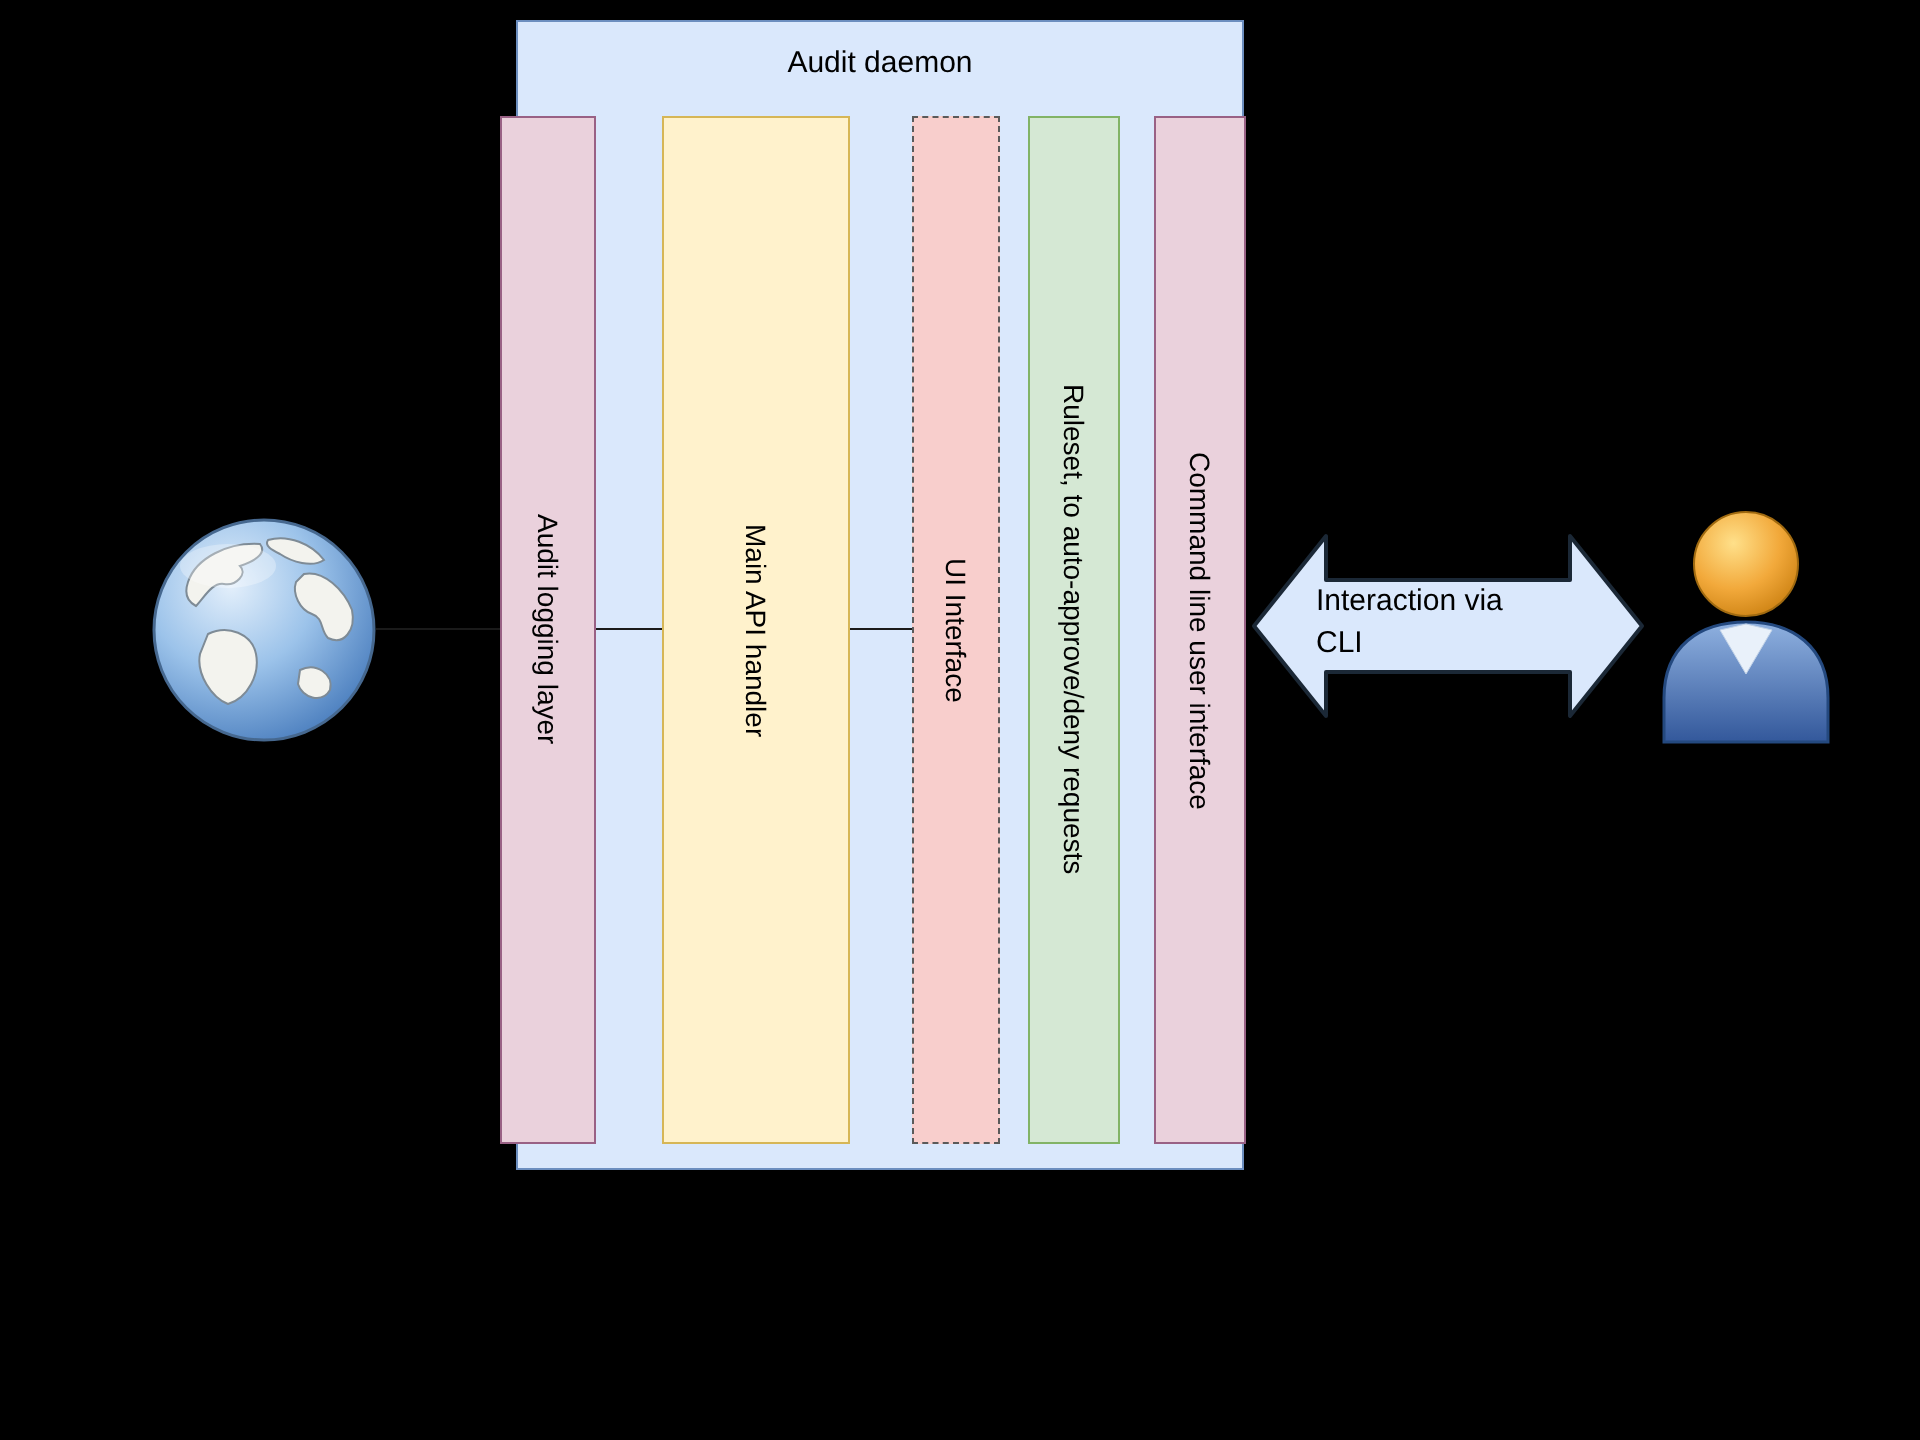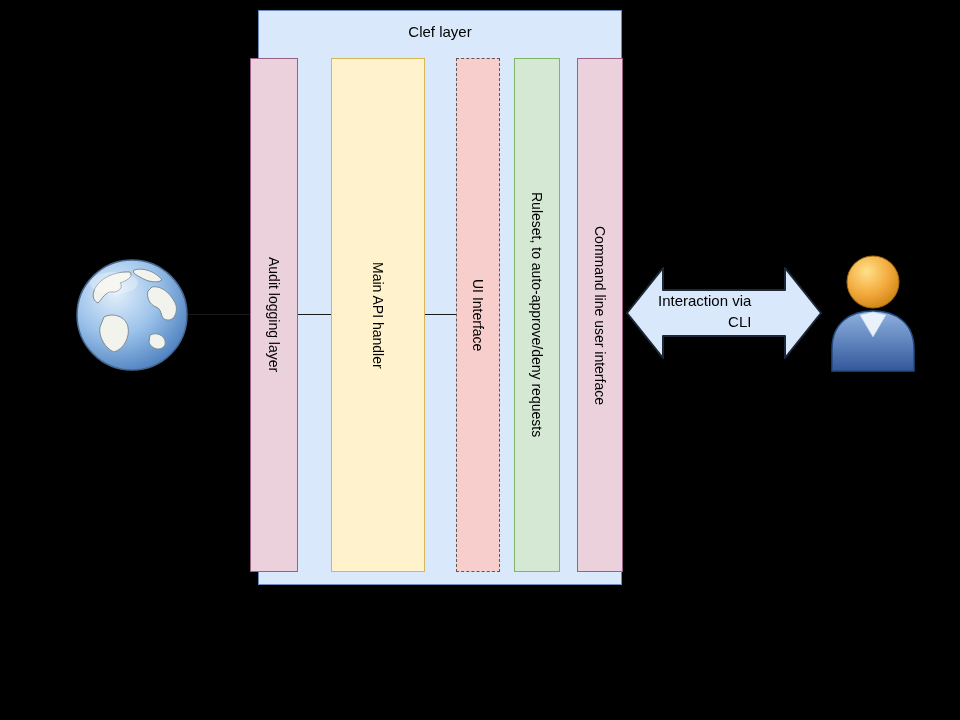--- a/index.html
+++ b/index.html
@@ -30,31 +30,31 @@
   }
   .connector{position:absolute;height:0;border-top:1.5px solid #1a1a1a;}
   .conn-globe{left:188px;top:314px;width:70px;}
   .conn-audit-main{left:298px;top:314px;width:33px;}
   .conn-main-ui{left:425px;top:314px;width:31px;}
   .cursor-tick{position:absolute;left:147px;top:307px;width:1.5px;height:16px;background:#1a1a1a;}
   .globe-svg{position:absolute;left:74px;top:257px;}
   .arrow-svg{position:absolute;left:622px;top:260px;}
   .arrow-label{
     position:absolute;left:658px;top:290px;font-size:15px;line-height:21px;
-    color:#000;text-align:right;
+    color:#000;text-align:left;
   }
   .person-svg{position:absolute;left:827px;top:249px;}
 </style>
 </head>
 <body>
 
 <div class="stage" style="background-color: rgb(0, 0, 0);">
 
   <div class="daemon-box" style="background-color: rgb(218, 232, 252); border-color: rgb(108, 142, 191);">
-    <div class="daemon-title">Clef layer</div>
+    <div class="daemon-title">Audit daemon</div>
   </div>
 
   <div class="connector conn-globe"></div>
   <div class="connector conn-audit-main"></div>
   <div class="connector conn-main-ui"></div>
   <div class="cursor-tick"></div>
 
   <div class="col col-0" style="background-color: rgb(234, 209, 220); border-color: rgb(153, 97, 133);">
     <span class="vlabel">Audit logging layer</span>
   </div>

